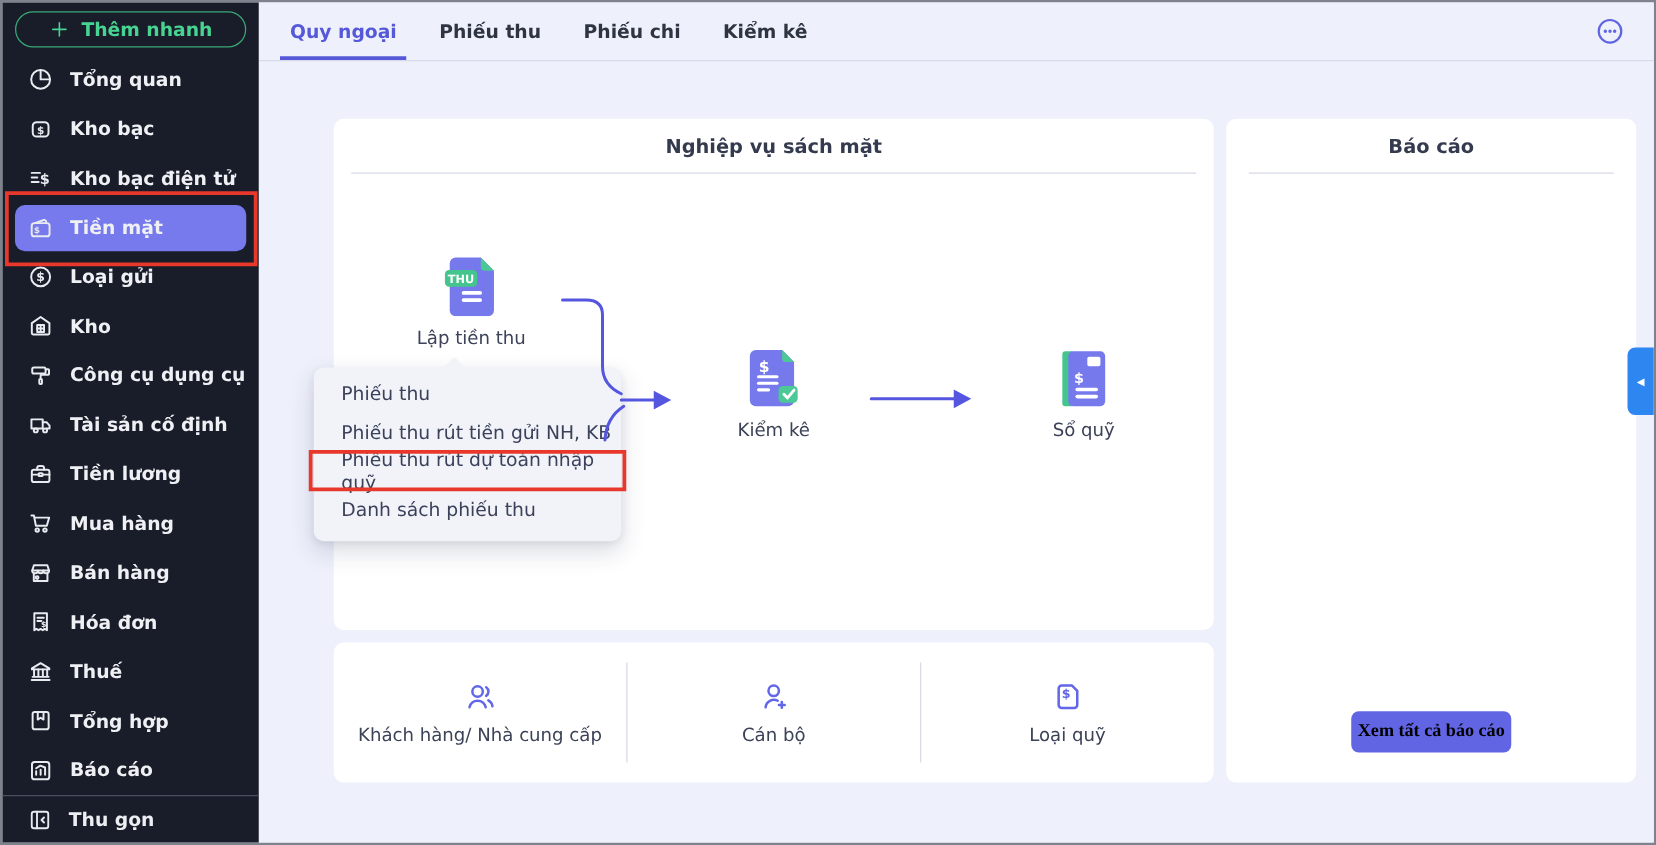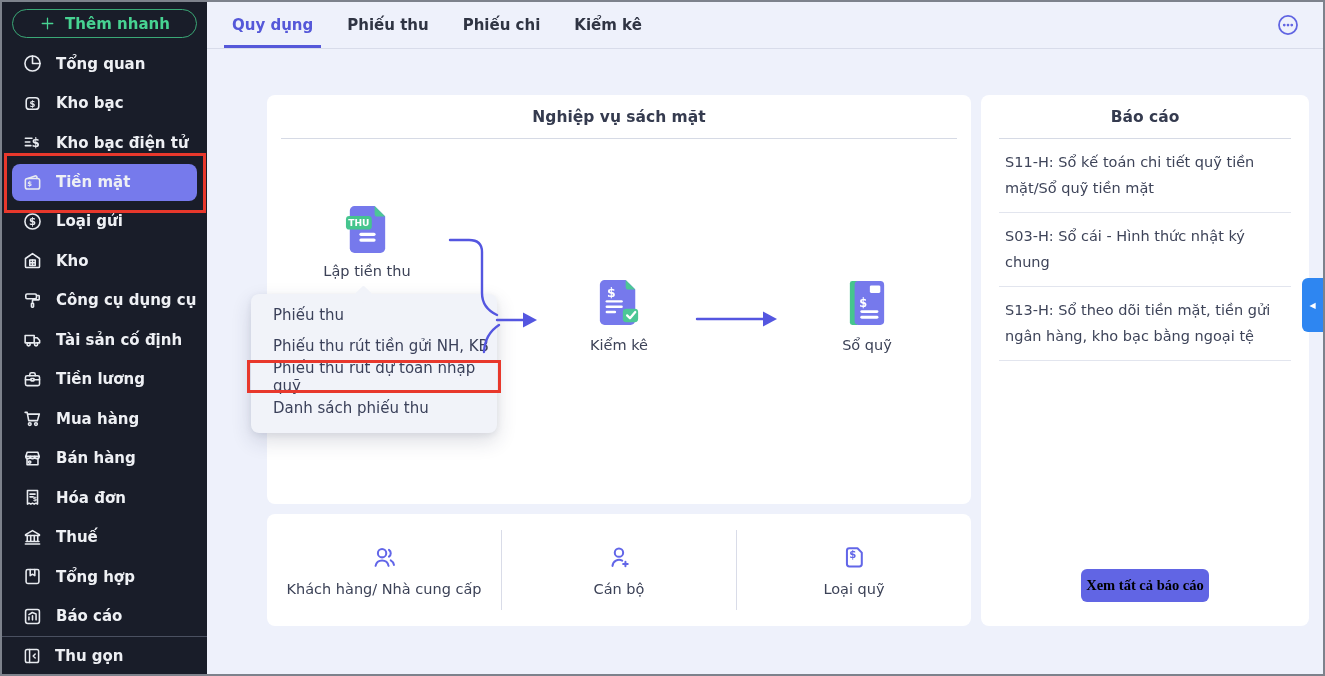--- a/index.html
+++ b/index.html
@@ -34,21 +34,21 @@
 
   .content{position:relative;flex:1;}
   .card{position:absolute;background:#fff;border-radius:8px;}
   .card h2{margin:0;padding:13px 0 12px;text-align:center;font-size:15.5px;font-weight:700;color:#353b4f;}
   .rule{height:1px;background:#d6dae5;margin:0 14px;}
 
   
   .process-card{left:60px;top:46px;width:704px;height:409px;}
   .node{position:absolute;width:150px;display:flex;flex-direction:column;align-items:center;gap:6px;cursor:pointer;}
   .node-label{font-size:14.5px;font-weight:500;color:#3c4257;white-space:nowrap;}
-  .n1{left:25px;top:110px;}
+  .n1{left:35px;top:110px;}
   .n2{left:277px;top:184px;}
   .n3{left:525px;top:184px;}
 
   .arrows{position:absolute;left:0;top:0;width:1133px;height:625px;z-index:30;pointer-events:none;}
 
   .dropdown{position:absolute;left:44px;top:245px;width:246px;background:#f1f3f9;border-radius:8px;z-index:20;
     padding:5px 0 10px;box-sizing:border-box;
     box-shadow:0 8px 20px rgba(40,45,80,.16),0 2px 6px rgba(40,45,80,.08);}
   .caret{position:absolute;top:-6px;left:106px;width:13px;height:13px;background:#f1f3f9;transform:rotate(45deg);border-radius:2px;}
   .dd-item{height:31px;display:flex;align-items:center;padding-left:22px;font-size:15px;font-weight:500;color:#3b415a;cursor:pointer;position:relative;}
@@ -244,21 +244,21 @@
           </svg>
         </span>
       <span>Thu gọn</span>
     </div>
   </aside>
 
   <div class="main">
 
     <div class="topbar">
       <div class="tabs" id="tabs">
-          <div class="tab active">Quy dụng</div>
+          <div class="tab active">Quy ngoại</div>
           <div class="tab">Phiếu thu</div>
           <div class="tab">Phiếu chi</div>
           <div class="tab">Kiểm kê</div>
         </div>
       <span class="more"><svg viewBox="0 0 20 20" width="100%" height="100%" fill="none" stroke="currentColor" stroke-width="1.5" stroke-linecap="round" stroke-linejoin="round">
             <circle cx="10" cy="10" r="8.2" stroke-width="1.6"></circle>
             <circle cx="6.6" cy="10" r=".55" fill="currentColor" stroke-width="1.4"></circle>
             <circle cx="10" cy="10" r=".55" fill="currentColor" stroke-width="1.4"></circle>
             <circle cx="13.4" cy="10" r=".55" fill="currentColor" stroke-width="1.4"></circle>
           </svg></span>
@@ -366,25 +366,20 @@
                 <text x="8.8" y="10.6" text-anchor="middle" font-size="7.5" font-weight="bold" fill="currentColor" stroke="none">$</text>
               </svg>
             </span>
             <span class="sc-label">Loại quỹ</span>
           </div>
         </section>
 
       <section class="card reports-card">
         <h2>Báo cáo</h2>
         <div class="rule"></div>
-        <div id="report-list">
-            <div class="report-item">S11-H: Sổ kế toán chi tiết quỹ tiền mặt/Sổ quỹ tiền mặt</div>
-            <div class="report-item">S03-H: Sổ cái - Hình thức nhật ký chung</div>
-            <div class="report-item">S13-H: Sổ theo dõi tiền mặt, tiền gửi ngân hàng, kho bạc bằng ngoại tệ</div>
-          </div>
         <div class="spacer"></div>
         <button class="view-all">Xem tất cả báo cáo</button>
       </section>
 
       <div class="side-toggle">
         <span>◀</span>
       </div>
 
     </div>
   </div>

